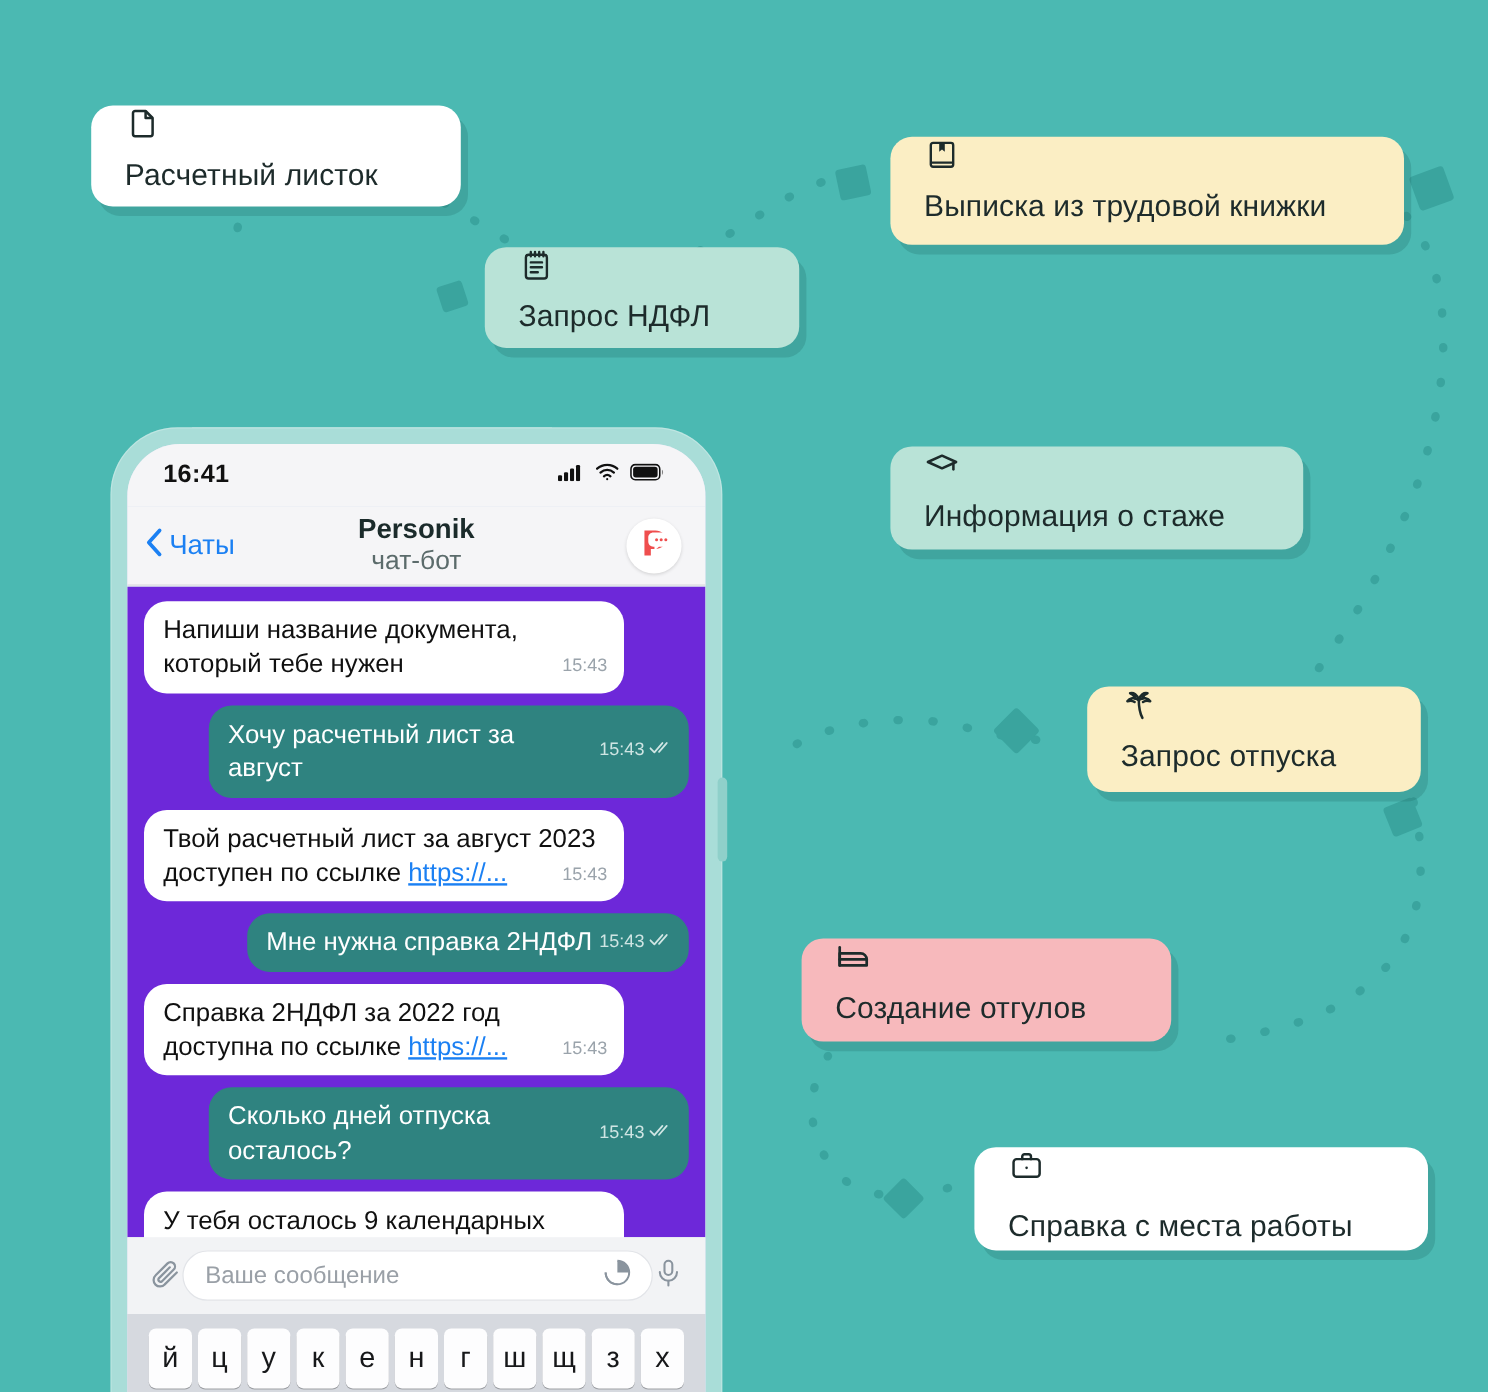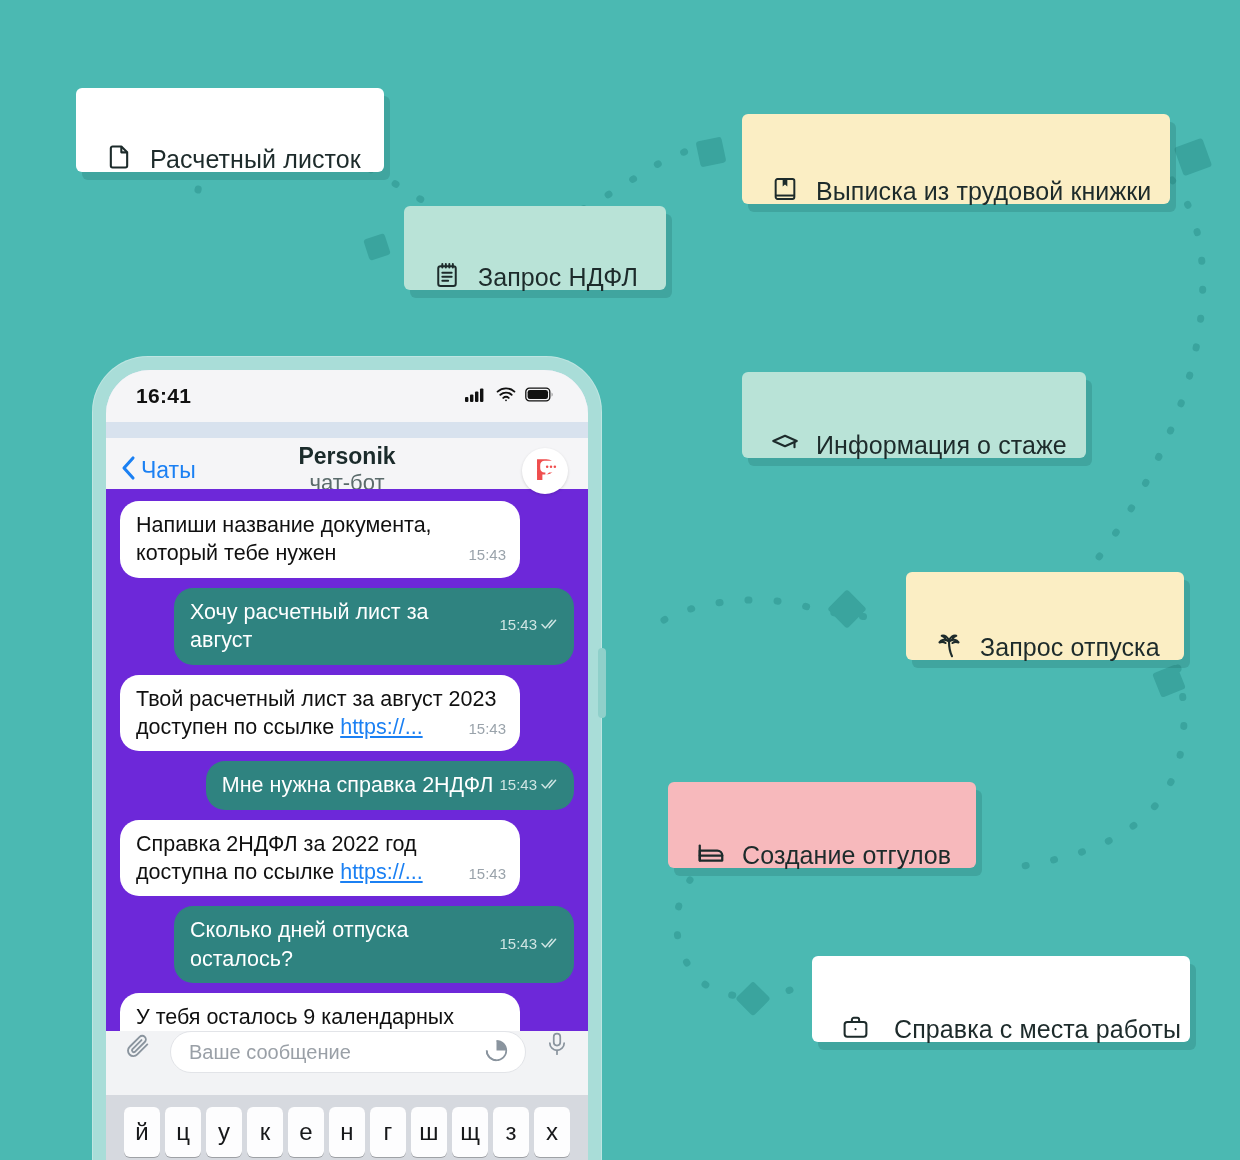--- a/index.html
+++ b/index.html
@@ -10,30 +10,31 @@
     overflow:hidden;position:relative;
   }
   .stage{position:absolute;inset:0;}
 
   
   .deco{position:absolute;left:0;top:0;width:1240px;height:1160px;pointer-events:none;}
 
   
   .card{
     position:absolute;
-    display:flex;align-items:flex-end;
+    display:flex;align-items:flex-start;
     gap:16px;
-    border-radius:6px;
+    border-radius:18px;
     padding:0 28px;
     box-sizing:border-box;
     box-shadow:6px 8px 0 rgba(26,95,92,.22);
     color:#1d2b2b;
     font-size:25px;
     letter-spacing:.1px;
     white-space:nowrap;
+    flex-direction:column;
   }
   .card .ico{display:flex;align-items:center;justify-content:center;width:30px;height:30px;flex:0 0 30px;}
   .card .ico svg{display:block;}
   .card .lbl{line-height:1;}
 
   .c-white{background:#ffffff;}
   .c-mint{background:#b9e3d7;}
   .c-cream{background:#fbeec4;}
   .c-pink{background:#f7b9bc;}
 
@@ -82,21 +83,21 @@
   .statusbar{
     position:absolute;left:0;top:0;width:482px;height:52px;
     background:#f5f5f7;display:flex;align-items:center;
     justify-content:space-between;padding:0 34px 0 30px;box-sizing:border-box;gap:36px;
   }
   .clock{font-size:21px;font-weight:600;color:#111;letter-spacing:.3px;}
   .status-icons{display:flex;align-items:center;gap:9px;}
 
   
   .navbar{
-    position:absolute;left:0;top:68px;width:482px;height:66px;
+    position:absolute;left:0;top:52px;width:482px;height:66px;
     background:#f5f5f7;display:flex;align-items:center;
     padding:0 20px 0 14px;box-sizing:border-box;
     border-bottom:1px solid #dcdce0;
   }
   .back{display:flex;align-items:center;gap:4px;color:#1b80f3;font-size:23px;cursor:pointer;}
   .chev{display:block;}
   .titlewrap{position:absolute;left:0;right:0;text-align:center;pointer-events:none;}
   .ctitle{font-size:23px;font-weight:700;color:#1b2b2b;line-height:1.08;}
   .csub{font-size:22px;color:#5b6b6b;line-height:1.25;}
   .avatar{
@@ -125,21 +126,21 @@
     font-size:15px;color:#9aa3ab;white-space:nowrap;
     display:inline-flex;align-items:center;gap:4px;
   }
   .bubble.in .meta{float:right;margin-left:14px;margin-top:6px;}
   .bubble.out .meta{color:#cfe5e3;margin-bottom:2px;}
   .lnk{color:#1b80f3;text-decoration:underline;}
 
   
   .inputbar{
     position:absolute;left:0;top:661px;width:482px;height:64px;
-    background:#f2f3f5;display:flex;align-items:flex-start;gap:18px;
+    background:#f2f3f5;display:flex;align-items:center;gap:0;
     padding:0 18px;box-sizing:border-box;
   }
   .msgfield{
     flex:1;height:42px;background:#fff;border-radius:21px;
     display:flex;align-items:center;padding:0 16px;box-sizing:border-box;
     border:1px solid #e2e4e8;
   }
   .msgfield input{
     border:0;outline:0;background:transparent;flex:1;
     font-family:inherit;font-size:20px;color:#9a9fa6;

